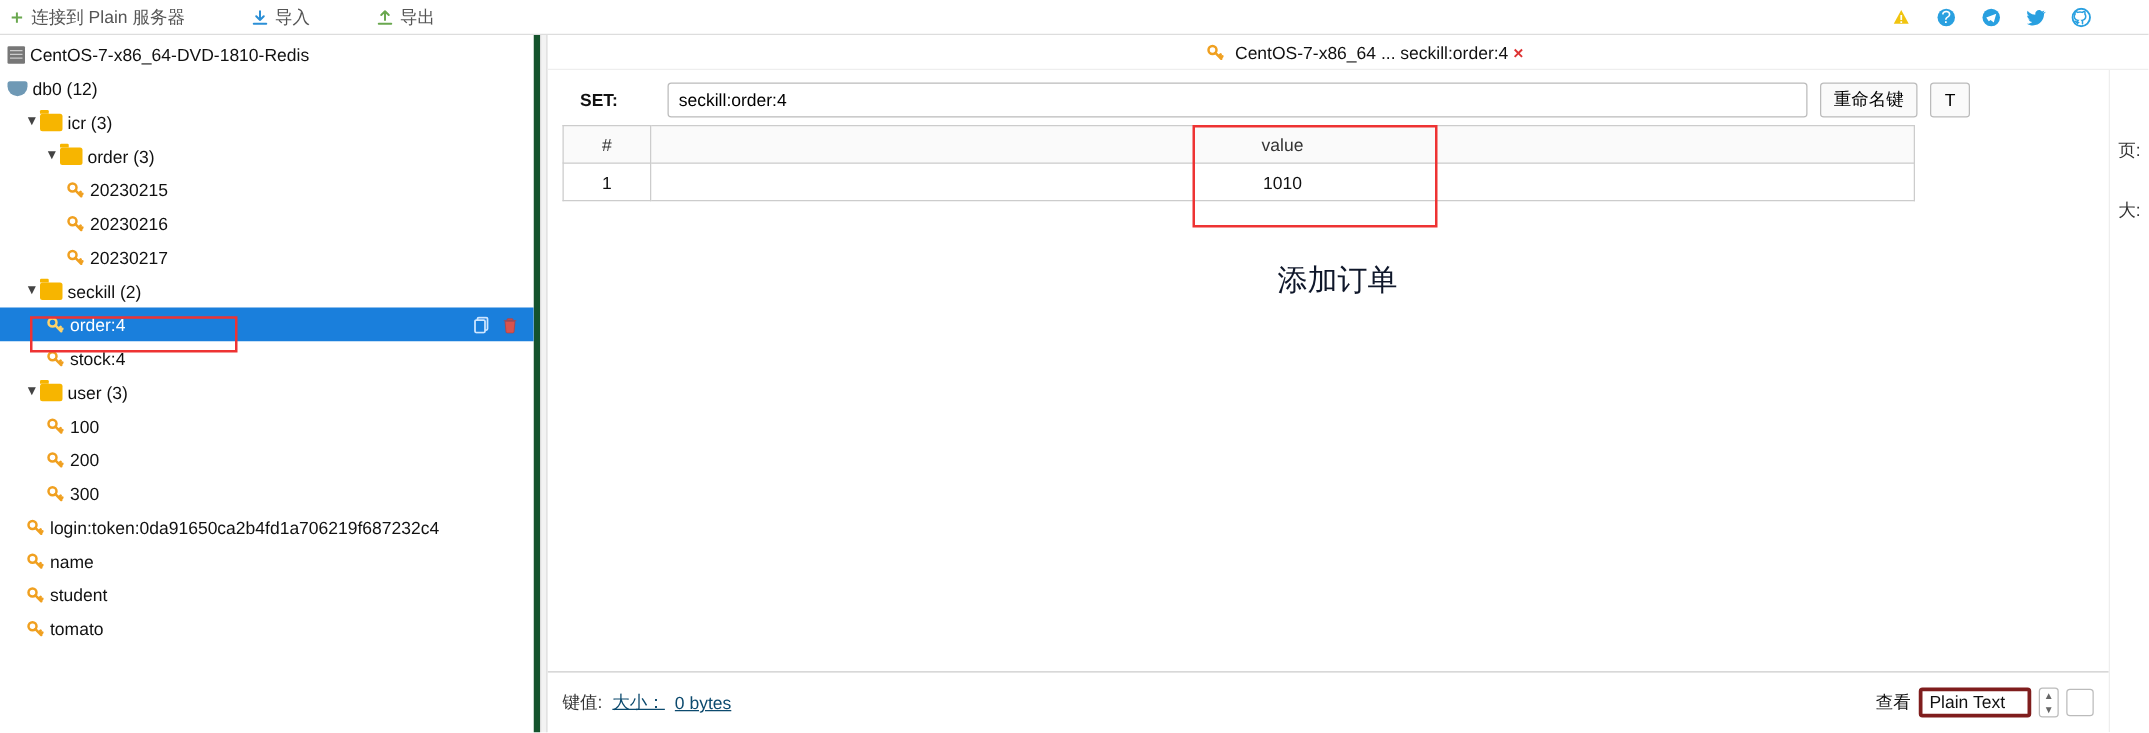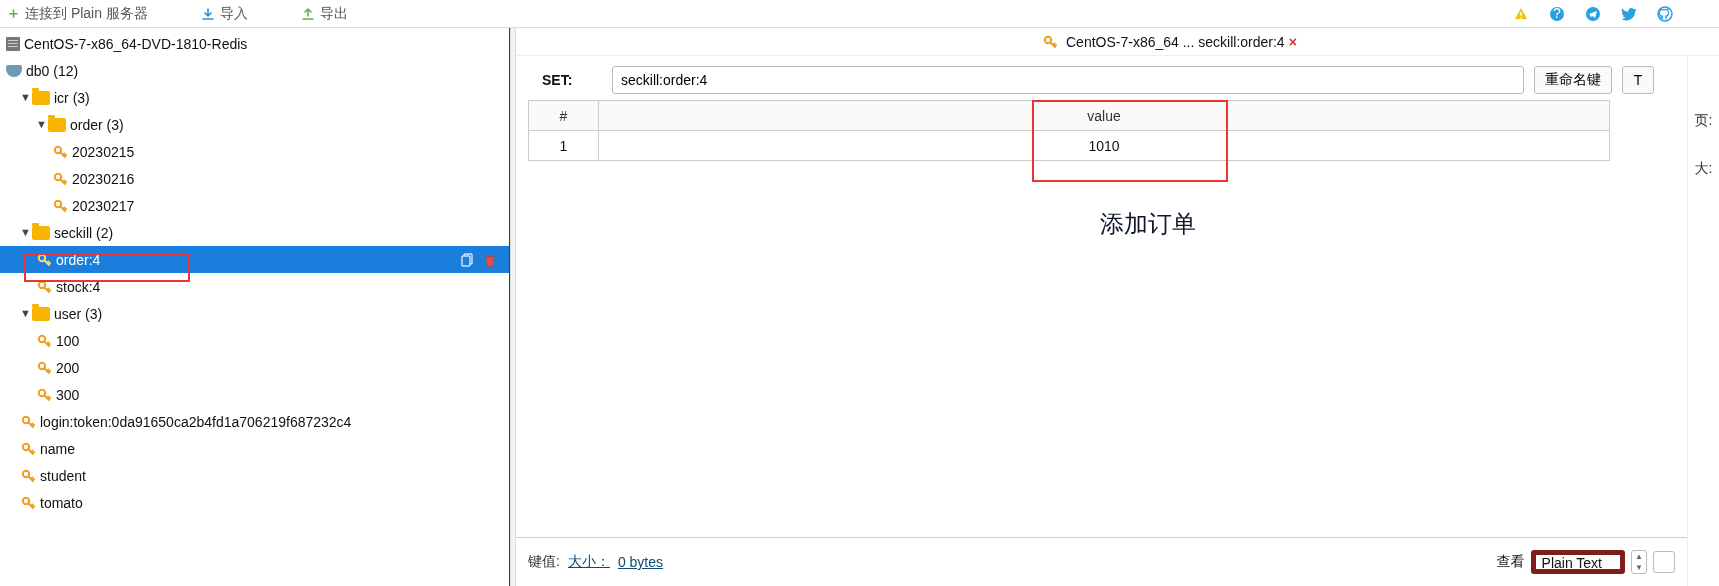--- a/index.html
+++ b/index.html
@@ -9,21 +9,21 @@
   .toolbar { height: 28px; display: flex; align-items: center; border-bottom: 1px solid #ddd; padding: 0 6px; }
   .tb-left { display: flex; align-items: center; gap: 18px; }
   .tb-btn { display: flex; align-items: center; gap: 4px; cursor: pointer; color: #555; }
   .tb-btn .plus { color: #6aa84f; font-weight: bold; font-size: 15px; }
   .tb-sep { width: 16px; }
   .tb-right { margin-left: auto; display: flex; align-items: center; gap: 20px; padding-right: 40px; }
   .tb-ico { width: 16px; height: 16px; display: inline-flex; align-items: center; justify-content: center; }
 
   
   .main { display: flex; height: calc(100% - 28px); }
-  .sidebar { width: 510px; border-right: 1px solid #14532d; display: flex; flex-direction: column; overflow: hidden; position: relative; }
+  .sidebar { width: 432px; border-right: 5px solid #14532d; display: flex; flex-direction: column; overflow: hidden; position: relative; }
   .splitter { width: 6px; background: #f3f3f3; border-right: 1px solid #ddd; border-left: 1px solid #ddd; cursor: col-resize; }
   .content { flex: 1; display: flex; flex-direction: column; overflow: hidden; }
 
   
   .tree { flex: 1; overflow: auto; padding-top: 2px; }
   .tree-row { height: 27px; display: flex; align-items: center; padding-left: 6px; white-space: nowrap; cursor: default; position: relative; }
   .tree-row.selected { background: #1a7fdc; color: #fff; }
   .tree-row.lv1 { padding-left: 6px; }
   .tree-row.lv2 { padding-left: 20px; }
   .tree-row.lv3 { padding-left: 36px; }
@@ -68,21 +68,21 @@
   .added-label { position:absolute; left:584px; top:108px; color:#0f172a; font-size:24px;}
 
   .contentbody { display:flex; flex:1; overflow:hidden;}
   .contentmain { flex:1; display:flex; flex-direction:column;}
 
   
   .valuebar { height:49px; border-top:1px solid #ccc; margin-top: auto; display:flex; align-items:center; padding:0 12px; gap:8px;}
   .vb-label { color:#333; }
   .vb-muted { color:#0c4a6e;text-decoration:underline; }
   .vb-right { margin-left:auto; display:flex; align-items:center; gap:6px;}
-  .select { height:24px; border:5px solid #7f1d1d; border-radius:3px; padding:0 18px 0 6px; background:#fff; position:relative;}
+  .select { height:24px; border:3px solid #7f1d1d; border-radius:3px; padding:0 18px 0 6px; background:#fff; position:relative;}
   .spinner { width:16px; height:24px; border:1px solid #bbb; border-radius:3px; display:flex; flex-direction:column;}
   .spinner div{flex:1;display:flex;align-items:center;justify-content:center;font-size:8px;color:#666;}
   .sq { width:22px; height:22px; border:1px solid #bbb; border-radius:3px;}
   .spacer { flex:1 1 auto; }
 </style>
 </head>
 <body>
 
 <div class="toolbar">
   <div class="tb-left">

